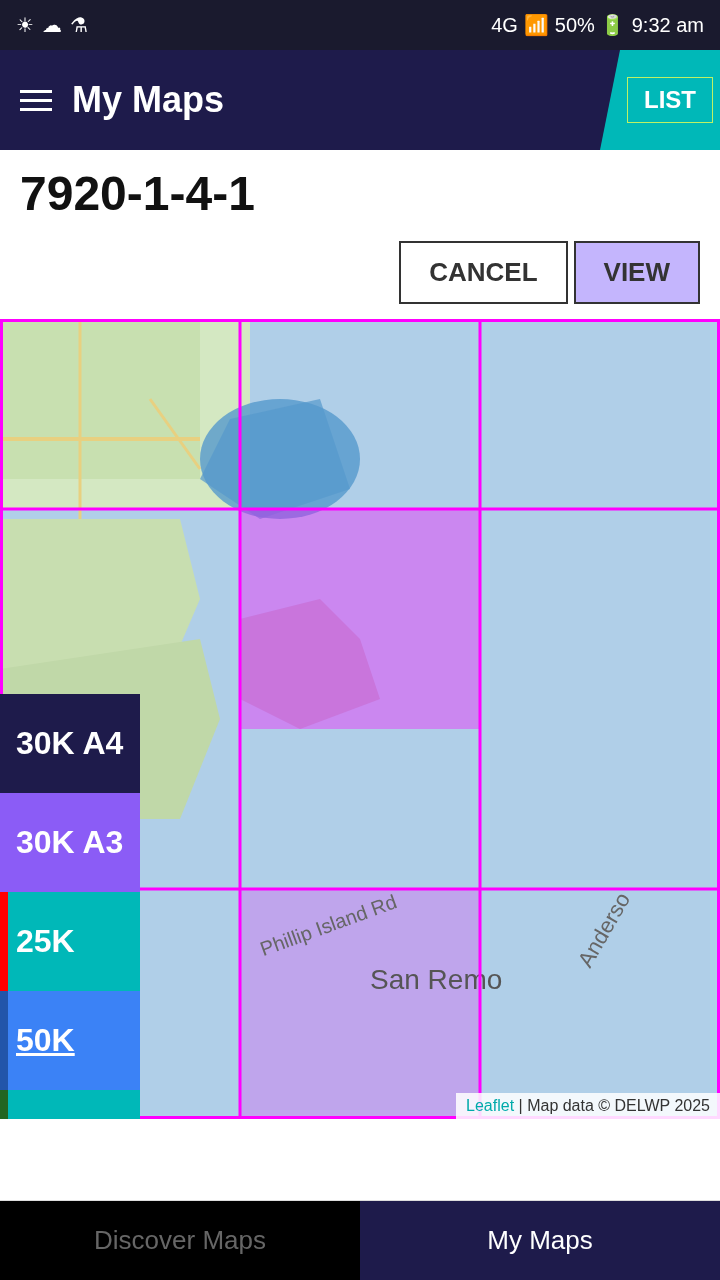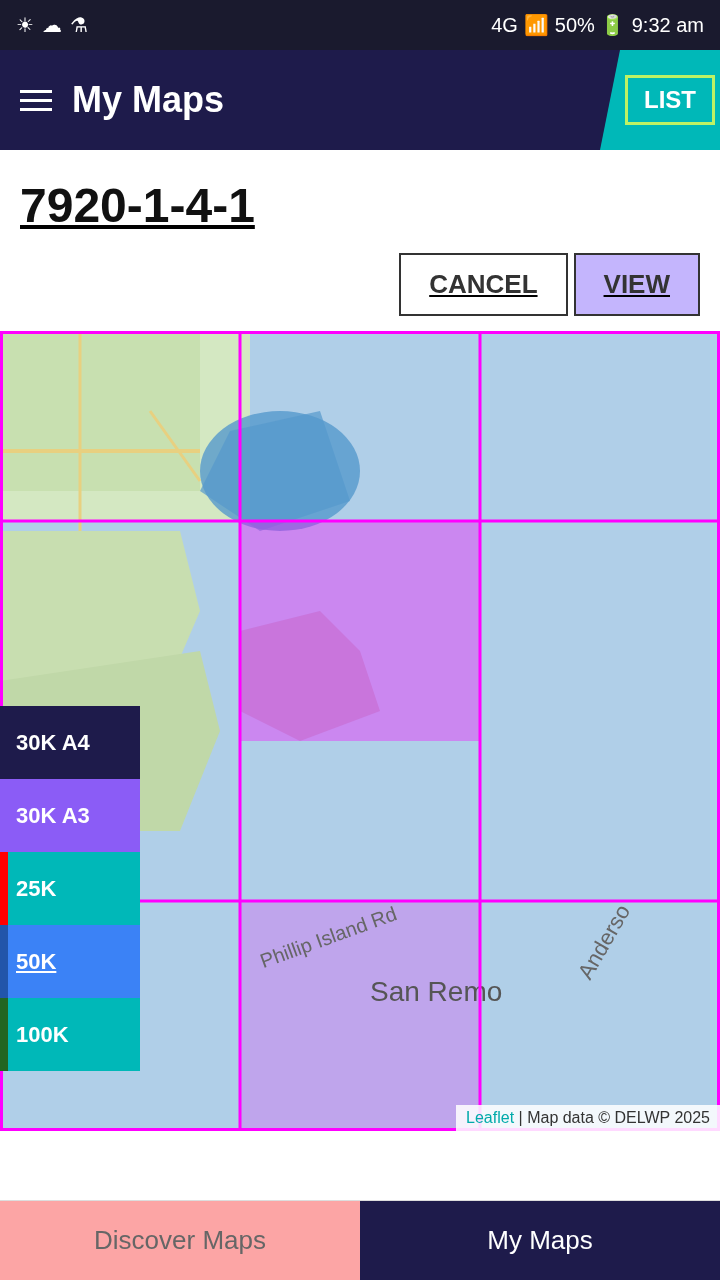--- a/index.html
+++ b/index.html
@@ -43,34 +43,33 @@
       height: 100%;
       width: 120px;
       background: #00b8b8;
       display: flex;
       align-items: center;
       justify-content: center;
       clip-path: polygon(20px 0, 100% 0, 100% 100%, 0 100%);
     }
     .list-btn {
       background: transparent;
-      border: 3px solid #bef264;
+      border: 1px solid #bef264;
       color: white;
       font-size: 24px;
       font-weight: bold;
       padding: 8px 16px;
       cursor: pointer;
       margin-left: 20px;
     }
 
     
     .content {
       background: white;
-      padding: 28px 20px 15px 20px;
-      text-decoration: underline;
+      padding: 16px 20px 15px 20px;
     }
     .map-title {
       font-size: 48px;
       font-weight: bold;
       color: #111;
       margin-bottom: 20px;
     }
     .action-buttons {
       display: flex;
       justify-content: flex-end;
@@ -124,23 +123,23 @@
     .scale-legend {
       position: absolute;
       left: 0;
       top: 375px;
       width: 140px;
       z-index: 20;
     }
     .scale-item {
       display: flex;
       align-items: center;
-      height: 73px;
+      height: 99px;
       color: white;
-      font-size: 22px;
+      font-size: 32px;
       font-weight: bold;
       padding-left: 16px;
       position: relative;
     }
     .scale-30k-a4 { background: #1e1b4b; }
     .scale-30k-a3 { background: #8b5cf6; }
     .scale-25k { background: #00b8b8; }
     .scale-50k { background: #3b82f6; text-decoration: underline; }
     .scale-100k { background: #00b8b8; }
 
@@ -201,21 +200,21 @@
       justify-content: center;
       font-size: 26px;
       cursor: pointer;
       border-top: 1px solid #ddd;
     }
     .nav-item.active {
       background: #1e1b4b;
       color: white;
     }
     .nav-item.inactive {
-      background: #fca5a5;
+      background: #000000;
       color: #666;
     }
   </style>
 </head>
 <body>
 
 <div class="status-bar">
   <div class="status-left">
     <span>☀</span>
     <span>☁</span>

